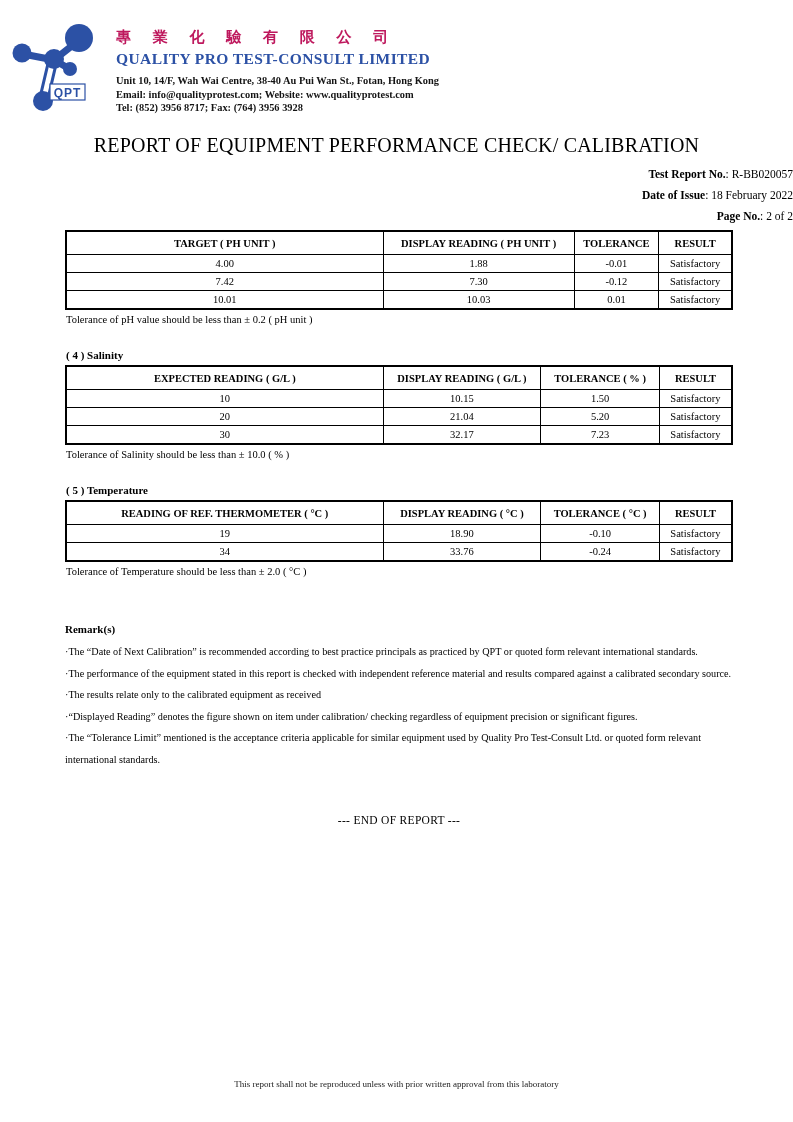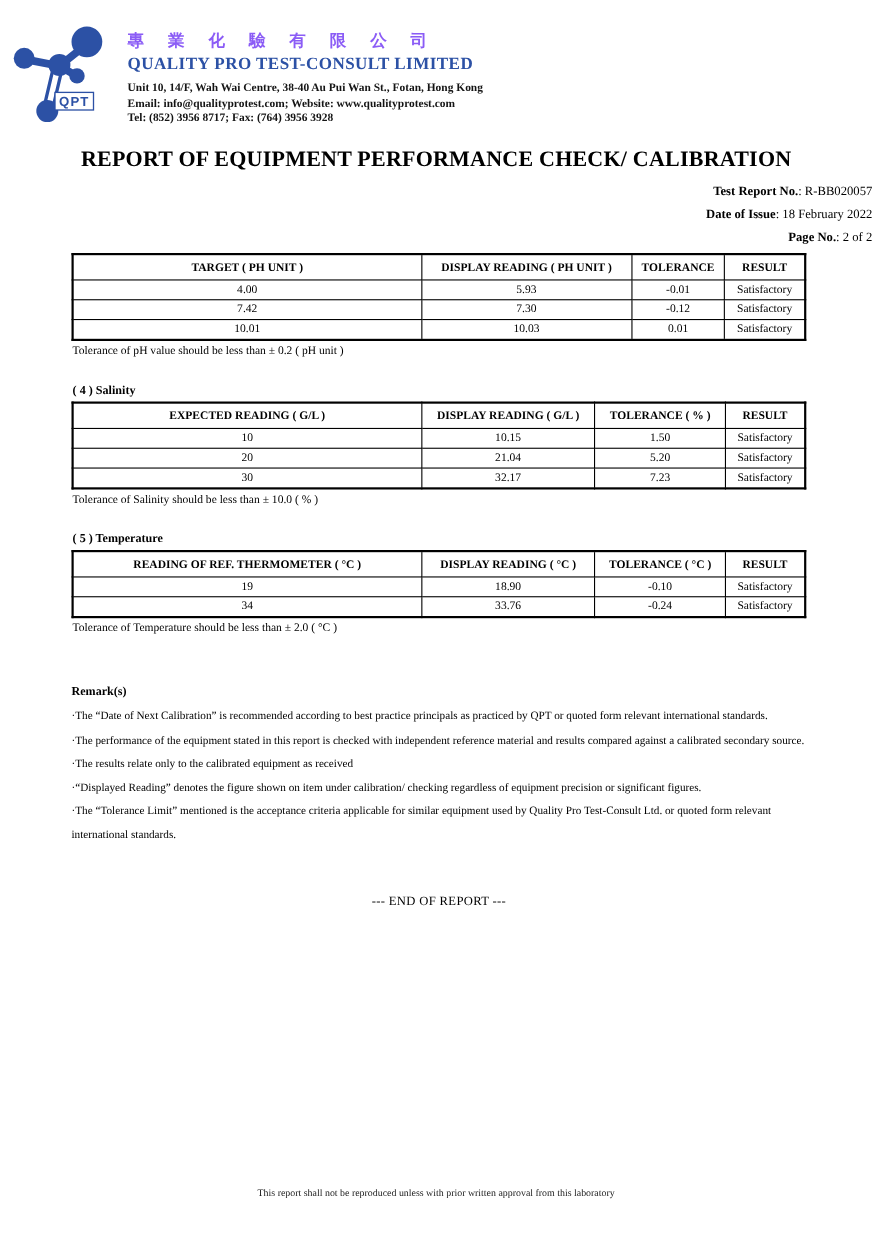--- a/index.html
+++ b/index.html
@@ -8,27 +8,27 @@
     background: #ffffff;
     font-family: "Liberation Serif", "DejaVu Serif", serif;
     color: #000;
   }
   .page { position: relative; width: 793px; height: 1122px; overflow: hidden; background: #fff; }
 
   
   .letterhead { display: flex; margin: 22px 0 0 10px; }
   .logo { flex: 0 0 auto; }
   .head-text { margin-left: 6px; padding-top: 6px; }
-  .zh { color: #8b5cf6; font-size: 15px; font-weight: bold; letter-spacing: 9px; }
+  .zh { color: #be185d; font-size: 15px; font-weight: bold; letter-spacing: 9px; }
   .en { color: #2c51a5; font-size: 15.5px; font-weight: bold; letter-spacing: 0.4px; margin-top: 3px; }
   .addr { color: #141414; font-size: 10.4px; font-weight: bold; line-height: 13.5px; }
   .addr.first { margin-top: 6px; }
 
   
-  .title { margin: 16px 0 0 0; text-align: center; font-size: 20px; font-weight: bold; letter-spacing: 0.2px; }
+  .title { margin: 16px 0 0 0; text-align: center; font-size: 20px; font-weight: normal; letter-spacing: 0.2px; }
   .report-info { margin: 7px 0 0 463px; text-align: right; }
   .ri-row { height: 21px; }
   .ri-label { display: inline-block; width: 124px; font-weight: bold; font-size: 11.5px; }
   .ri-value { font-size: 11.5px; }
 
   
   .content { margin: 0 60px 0 65px; width: 668px; }
 
   table.data-table { border-collapse: collapse; width: 100%; border: 2px solid #000; table-layout: fixed; }
   table.data-table th, table.data-table td { border: 1px solid #000; text-align: center; overflow: hidden; }
@@ -107,21 +107,21 @@
         <tr>
           <th>TARGET ( PH UNIT )</th>
           <th>DISPLAY READING ( PH UNIT )</th>
           <th>TOLERANCE</th>
           <th>RESULT</th>
         </tr>
       </thead>
       <tbody>
         <tr>
           <td>4.00</td>
-          <td>5.93</td>
+          <td>1.88</td>
           <td>-0.01</td>
           <td>Satisfactory</td>
         </tr>
         <tr>
           <td>7.42</td>
           <td>7.30</td>
           <td>-0.12</td>
           <td>Satisfactory</td>
         </tr>
         <tr>

